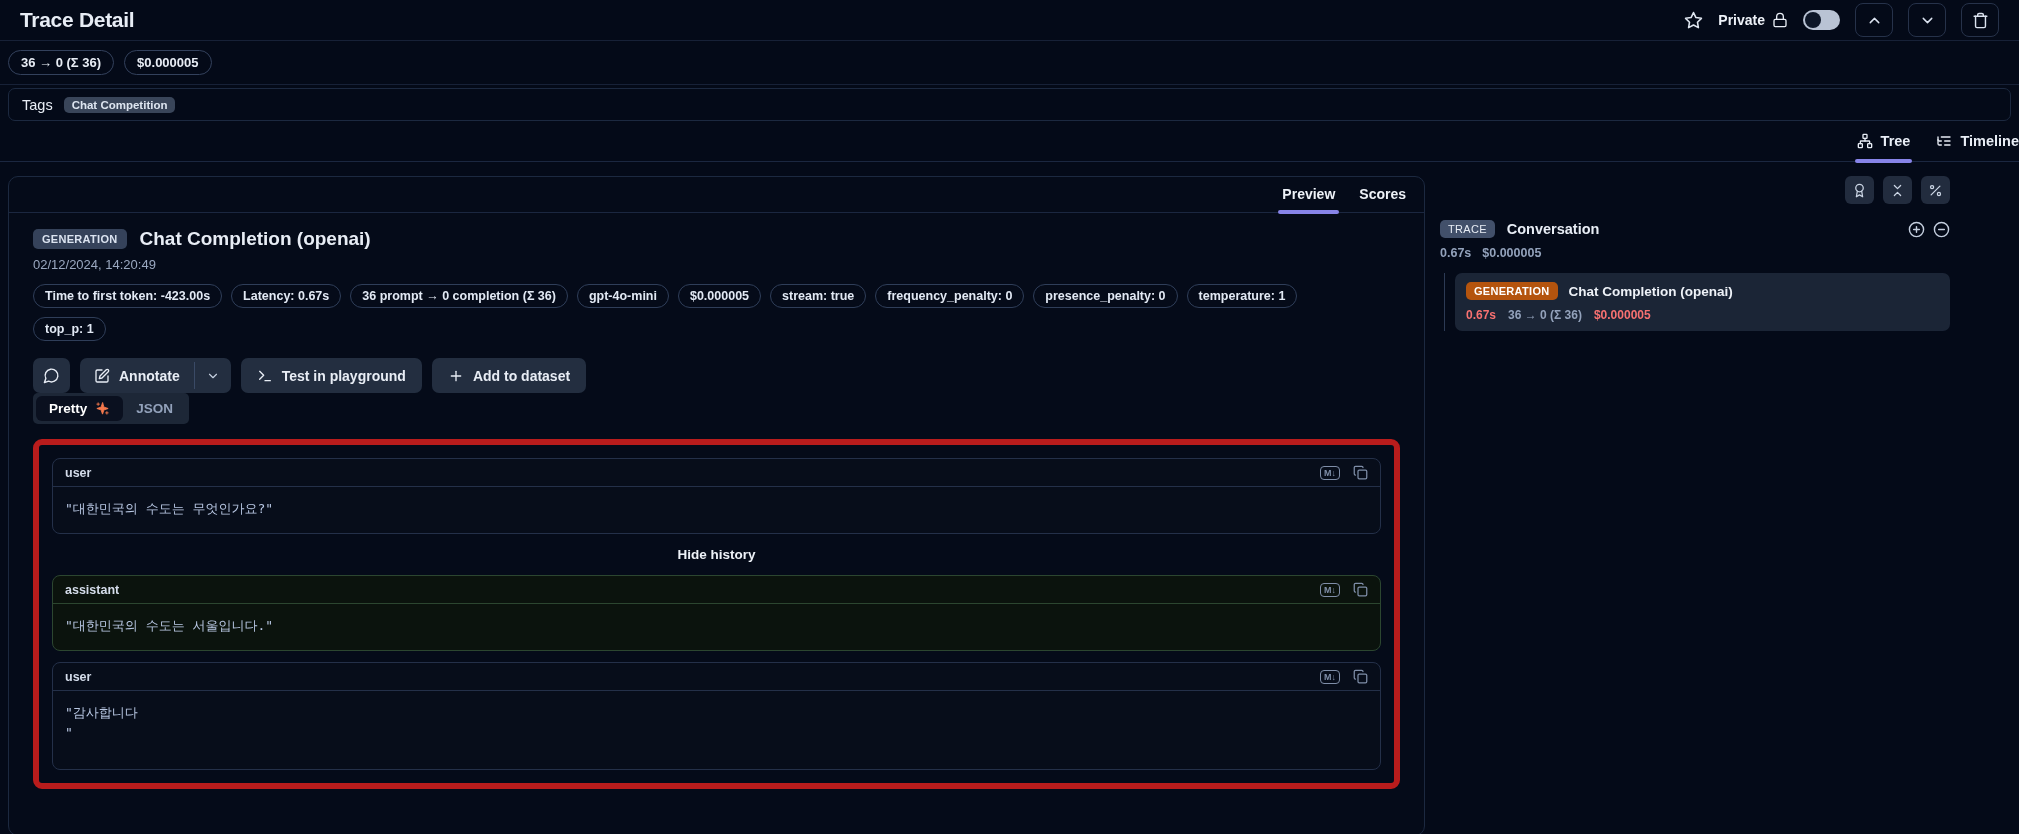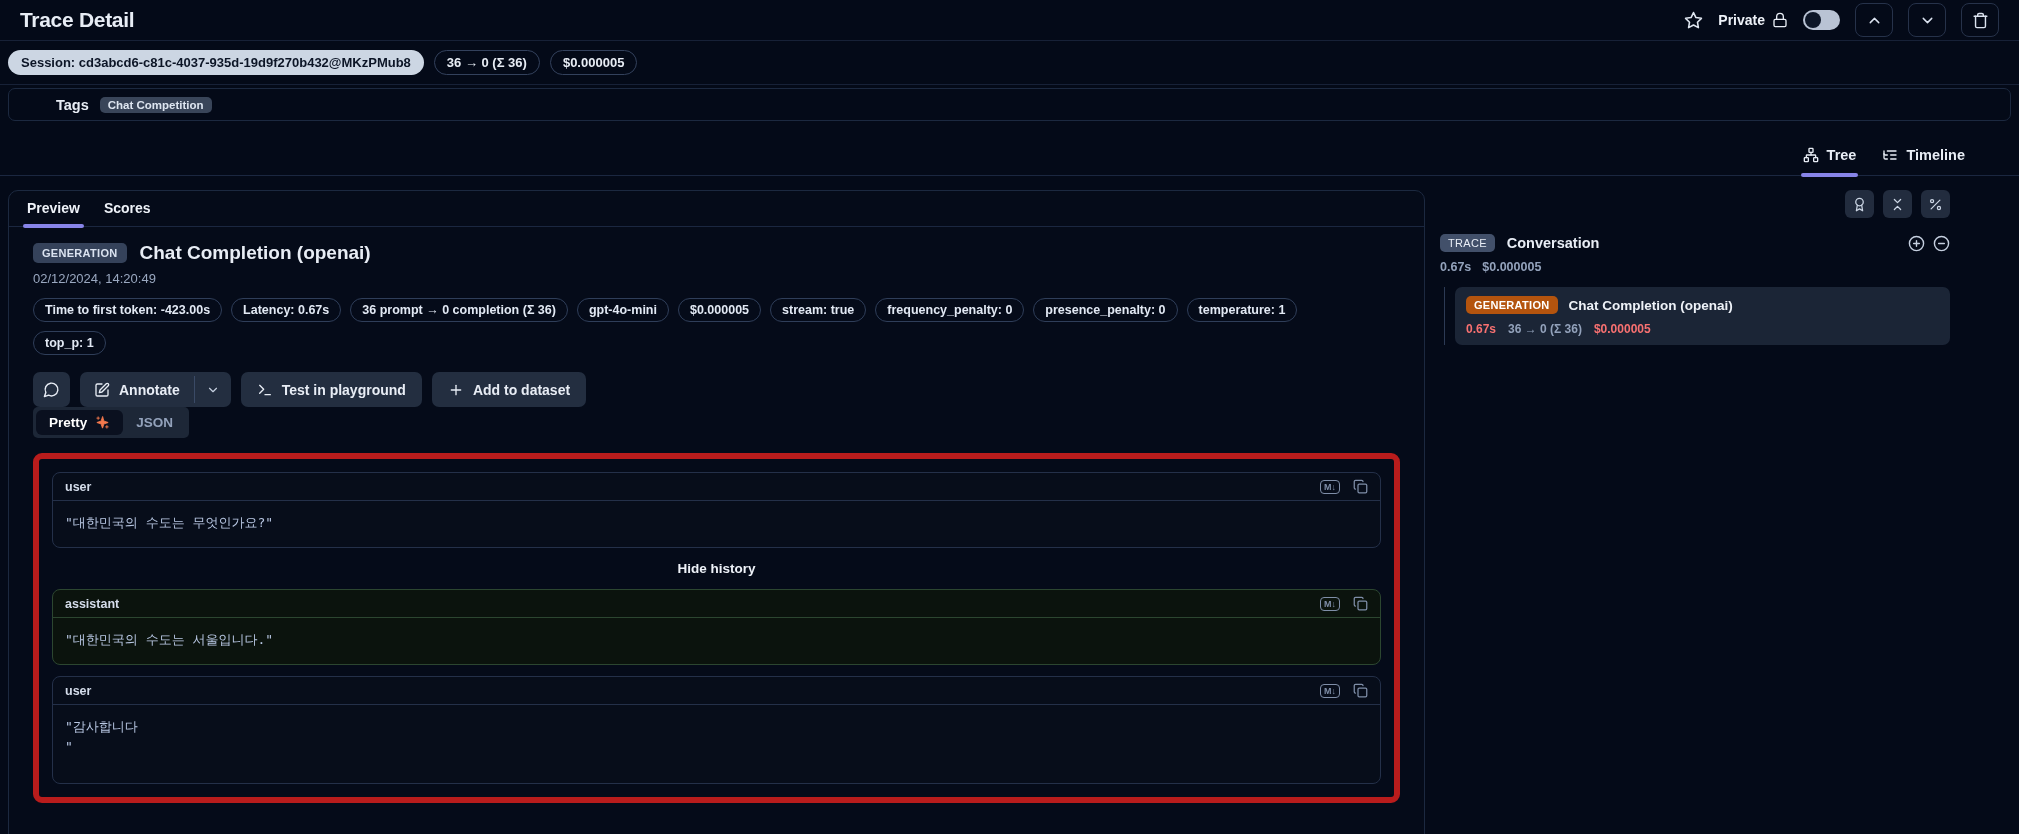--- a/index.html
+++ b/index.html
@@ -24,33 +24,33 @@
   .hdr-btn { width:38px; height:34px; border:1px solid #26324a; border-radius:8px; background:transparent;
              display:flex; align-items:center; justify-content:center; color:#dbe3f0; cursor:pointer; }
 
   
   .badges-row { display:flex; gap:10px; padding:9px 8px; align-items:center; }
   .badge-filled { background:#ccd6e3; color:#0c1526; font-weight:700; font-size:13px; padding:5px 13px; border-radius:999px; cursor:pointer; }
   .badge-outline { border:1px solid #33415c; color:#e8edf5; font-weight:700; font-size:13px; padding:4px 12px; border-radius:999px; }
 
   
   .tags-row { margin:3px 8px 0; border:1px solid #1c2940; border-radius:7px; padding:0 13px; height:33px; display:flex; align-items:center; gap:11px; }
-  .tags-label { font-size:14.5px; font-weight:700;margin-left:34px; }
+  .tags-label { font-size:14.5px; font-weight:400; }
   .tag-chip { background:#394559; color:#dde5f0; font-size:11.5px; font-weight:700; padding:2px 8px; border-radius:5px; cursor:pointer; }
 
   
-  .view-tabs-row { display:flex; justify-content:flex-end; gap:26px; margin-top:26px; padding-right:54px; border-bottom:1px solid #1b2740; }
+  .view-tabs-row { display:flex; justify-content:flex-end; gap:26px; margin-top:12px; border-bottom:1px solid #1b2740; }
   .view-tab { display:flex; gap:8px; align-items:center; font-size:14.5px; font-weight:600; color:#e8edf5;
               position:relative; padding-bottom:12px; cursor:pointer; }
   .view-tab .underline { position:absolute; bottom:-2px; left:-2px; right:-2px; height:4px; background:#8784e8; border-radius:3px; }
 
   
   .content { display:flex; align-items:flex-start; padding:14px 0 0 8px; gap:15px; }
   .main-card { width:1417px; border:1px solid #1c2940; border-radius:10px; height:660px; overflow:hidden; background:#050b19; }
-  .card-tabs { display:flex; gap:24px; padding:9px 18px 0; border-bottom:1px solid #1b2740; }
+  .card-tabs { display:flex; justify-content:flex-end; gap:24px; padding:9px 18px 0; border-bottom:1px solid #1b2740; }
   .card-tab { font-size:14px; font-weight:600; color:#eef2f8; position:relative; padding-bottom:10px; cursor:pointer; }
   .card-tab .underline { position:absolute; bottom:-2px; left:-4px; right:-4px; height:4px; background:#8784e8; border-radius:3px; }
 
   .card-body { padding:15px 24px; }
   .obs-header { display:flex; align-items:center; gap:13px; }
   .type-badge { background:#35425a; color:#dbe3f0; font-size:11px; font-weight:700; padding:4px 9px; border-radius:5px; letter-spacing:0.3px; }
   .obs-title { font-size:19px; font-weight:700; }
   .obs-timestamp { font-size:13px; color:#9aa8c0; margin-top:7px; }
 
   .pills { display:flex; flex-wrap:wrap; gap:9px; margin-top:12px; max-width:1330px; }
@@ -139,21 +139,20 @@
           <path d="M3 6h18"></path>
           <path d="M19 6v14c0 1-1 2-2 2H7c-1 0-2-1-2-2V6"></path>
           <path d="M8 6V4c0-1 1-2 2-2h4c1 0 2 1 2 2v2"></path>
         </svg>
     </button>
   </div>
 </div>
 <hr class="divider">
 
 <div class="badges-row">
-  <span class="badge-filled">Session: cd3abcd6-c81c-4037-935d-19d9f270b432@MKzPMub8</span>
   <span class="badge-outline">36 → 0 (Σ 36)</span>
   <span class="badge-outline">$0.000005</span>
 </div>
 <hr class="divider">
 
 <div class="tags-row">
   <span class="tags-label">Tags</span>
   <span class="tag-chip">Chat Competition</span>
 </div>
 

